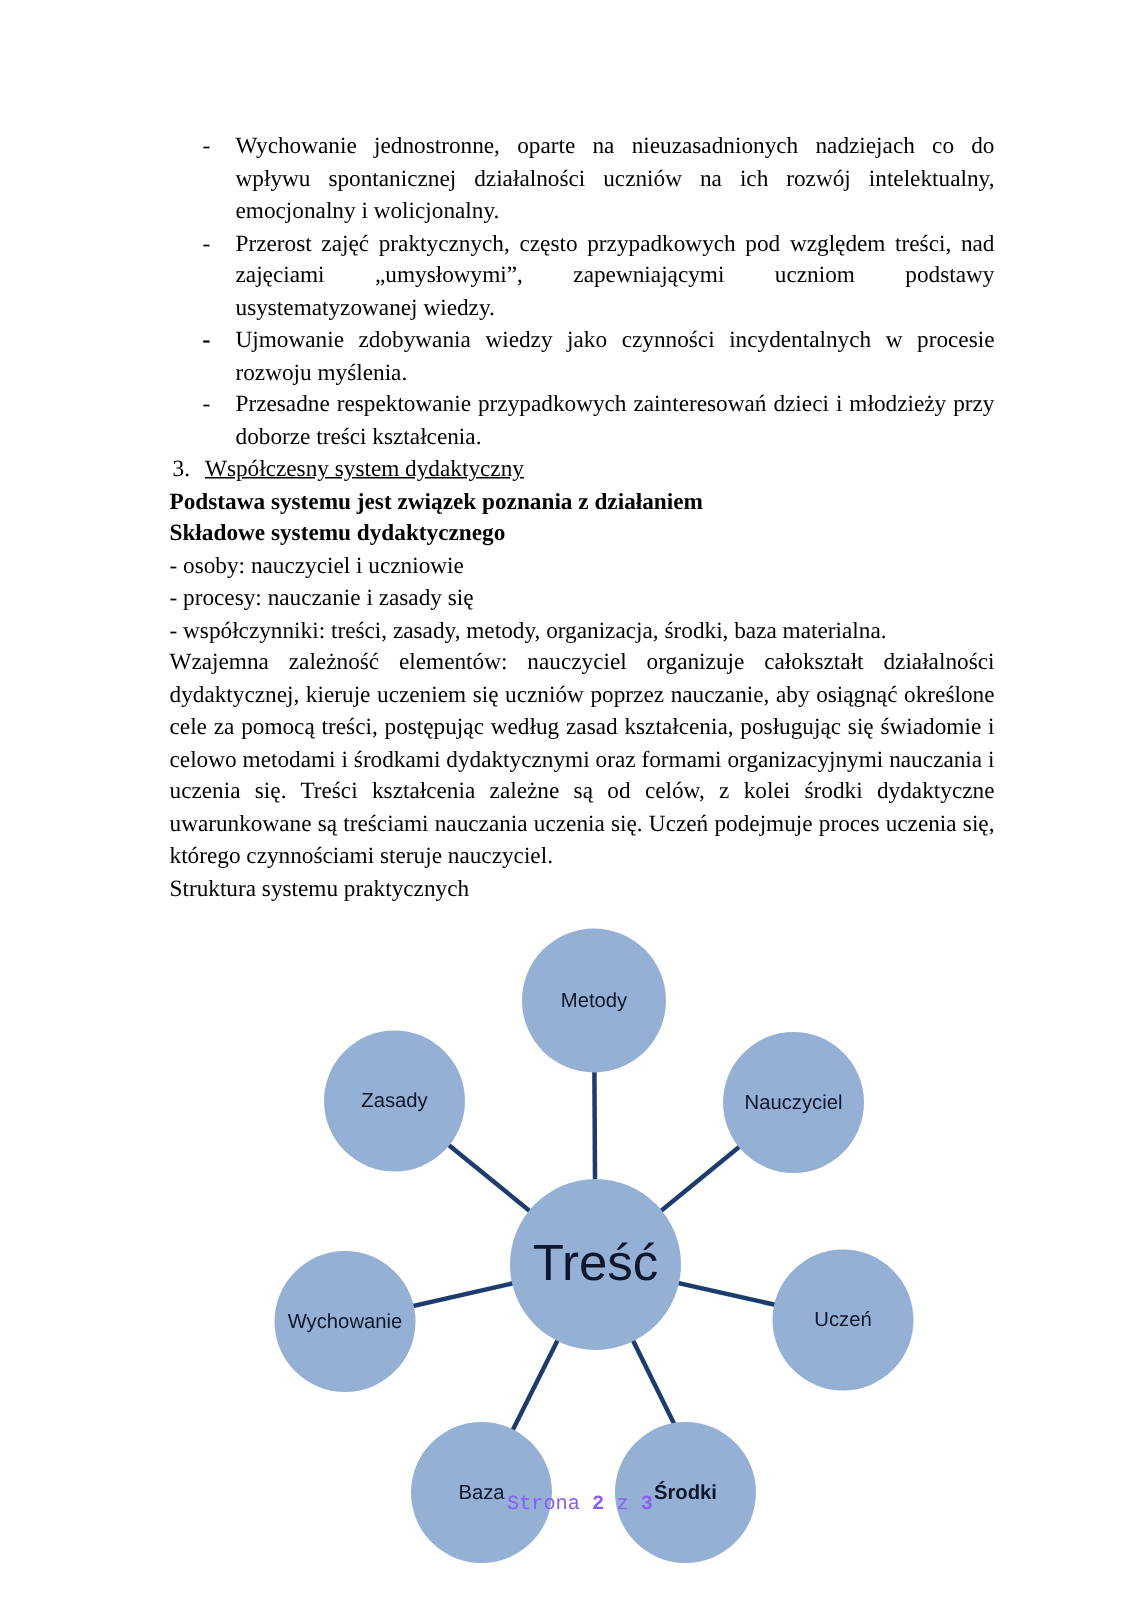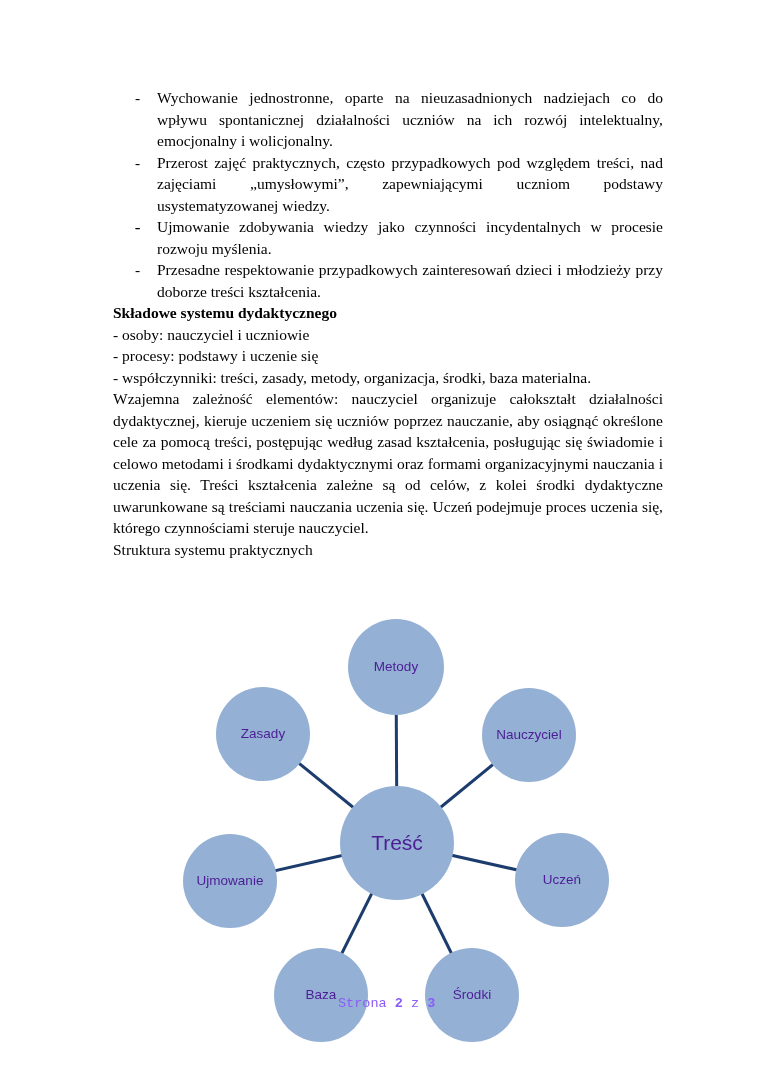--- a/index.html
+++ b/index.html
@@ -29,24 +29,24 @@
   .connector { stroke: var(--connector-color, #1c3c6e); stroke-width: 3; }
   .node {
     position: absolute;
     border-radius: 50%;
     background: var(--circle-color, #94b0d4);
     display: flex;
     align-items: center;
     justify-content: center;
     font-family: "Liberation Sans", sans-serif;
     font-size: 13.5px;
-    color: #4c1d95;
+    color: #0f172a;
     text-align: center;
   }
-  .node-center { font-size: 21px; }
+  .node-center { font-size: 34px; }
 
   .footer {
     position: absolute;
     left: 338px;
     top: 993px;
     z-index: 5;
     font-family: Liberation Mono, monospace;
     font-size: 13.5px;
     color: #8b5cf6;
     text-align: right;
@@ -75,25 +75,29 @@
       <div class="bullet-item">
         <span class="bullet-marker">-</span>
         <span>Ujmowanie zdobywania wiedzy jako czynności incydentalnych w procesie rozwoju myślenia.</span>
       </div>
       <div class="bullet-item">
         <span class="bullet-marker">-</span>
         <span>Przesadne respektowanie przypadkowych zainteresowań dzieci i młodzieży przy doborze treści kształcenia.</span>
       </div>
     </div>
 
+    <div class="section-heading">
+      <span class="section-number">3.</span><span class="section-title">Współczesny system dydaktyczny</span>
+    </div>
 
+    <p class="bold">Podstawa systemu jest związek poznania z działaniem</p>
     <p class="bold">Składowe systemu dydaktycznego</p>
 
     <p>- osoby: nauczyciel i uczniowie</p>
-    <p>- procesy: podstawy i uczenie się</p>
+    <p>- procesy: nauczanie i zasady się</p>
     <p>- współczynniki: treści, zasady, metody, organizacja, środki, baza materialna.</p>
 
     <p class="justified">Wzajemna zależność elementów: nauczyciel organizuje całokształt działalności dydaktycznej, kieruje uczeniem się uczniów poprzez nauczanie, aby osiągnąć określone cele za pomocą treści, postępując według zasad kształcenia, posługując się świadomie i celowo metodami i środkami dydaktycznymi oraz formami organizacyjnymi nauczania i uczenia się. Treści kształcenia zależne są od celów, z kolei środki dydaktyczne uwarunkowane są treściami nauczania uczenia się. Uczeń podejmuje proces uczenia się, którego czynnościami steruje nauczyciel.</p>
 
     <p>Struktura systemu praktycznych</p>
 
   </div>
 
   <div class="diagram">
 
@@ -113,32 +117,32 @@
 
     <div class="node" style="left:216px; top:87px; width:94px; height:94px;">
       <span>Zasady</span>
     </div>
 
     <div class="node" style="left:482px; top:88px; width:94px; height:94px;">
       <span>Nauczyciel</span>
     </div>
 
     <div class="node" style="left:183px; top:234px; width:94px; height:94px;">
-      <span>Ujmowanie</span>
+      <span>Wychowanie</span>
     </div>
 
     <div class="node" style="left:515px; top:233px; width:94px; height:94px;">
       <span>Uczeń</span>
     </div>
 
     <div class="node" style="left:274px; top:348px; width:94px; height:94px;">
       <span>Baza</span>
     </div>
 
-    <div class="node" style="left:425px; top:348px; width:94px; height:94px;">
+    <div class="node" style="left:410px; top:348px; width:94px; height:94px;font-weight:bold;">
       <span>Środki</span>
     </div>
 
     <div class="node node-center" style="left:340px; top:186px; width:114px; height:114px;">
       <span>Treść</span>
     </div>
 
   </div>
 
   <div class="footer">

